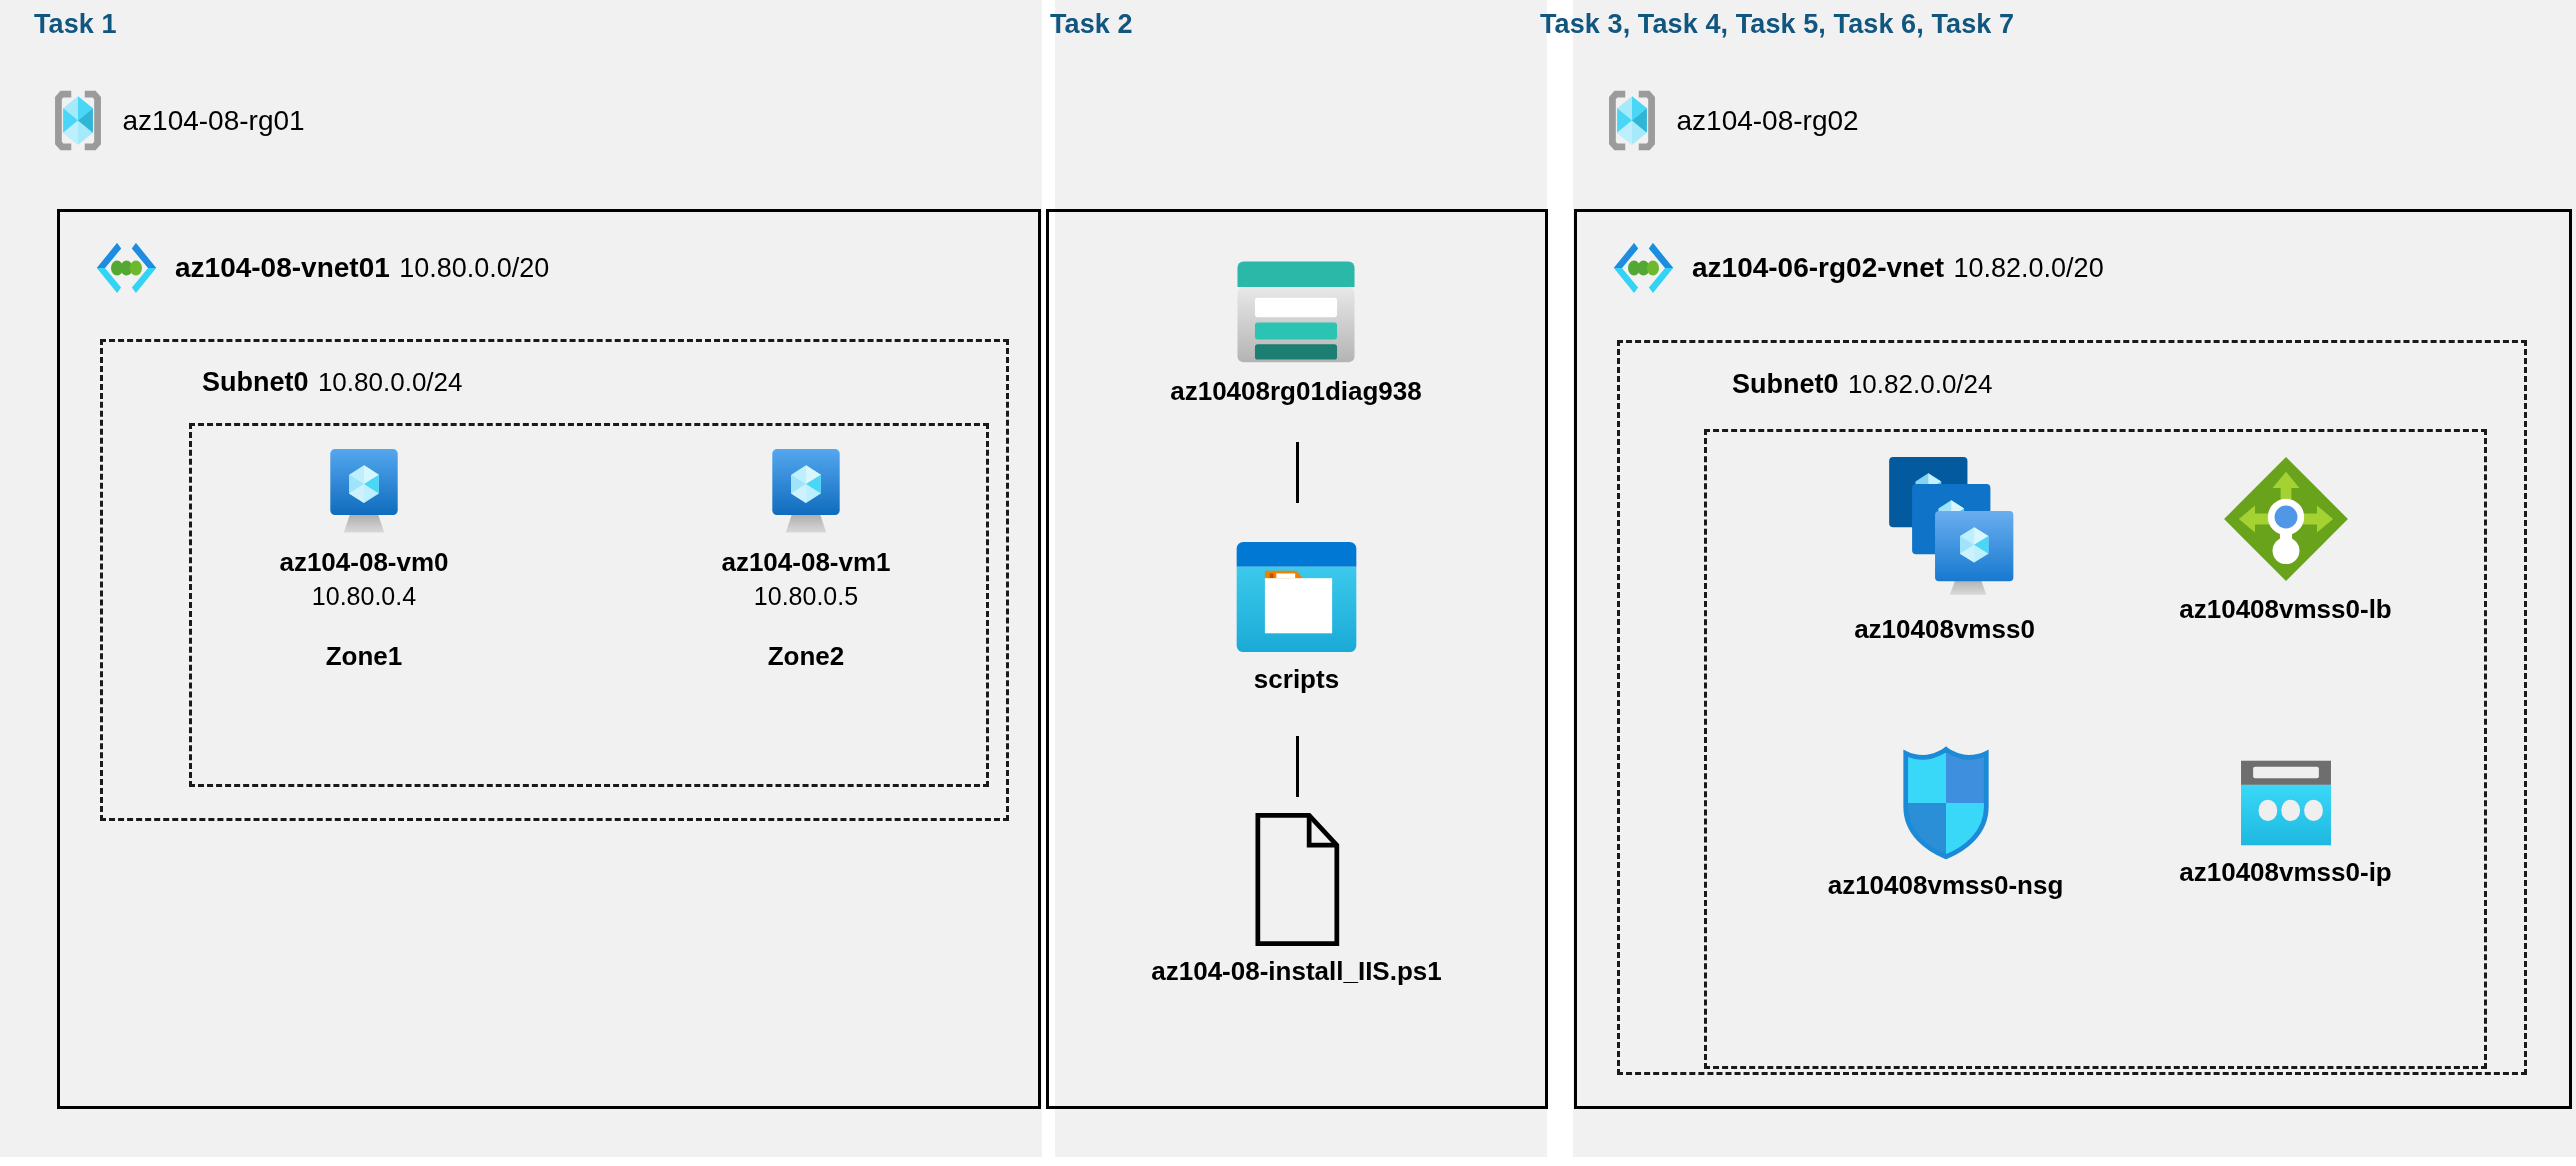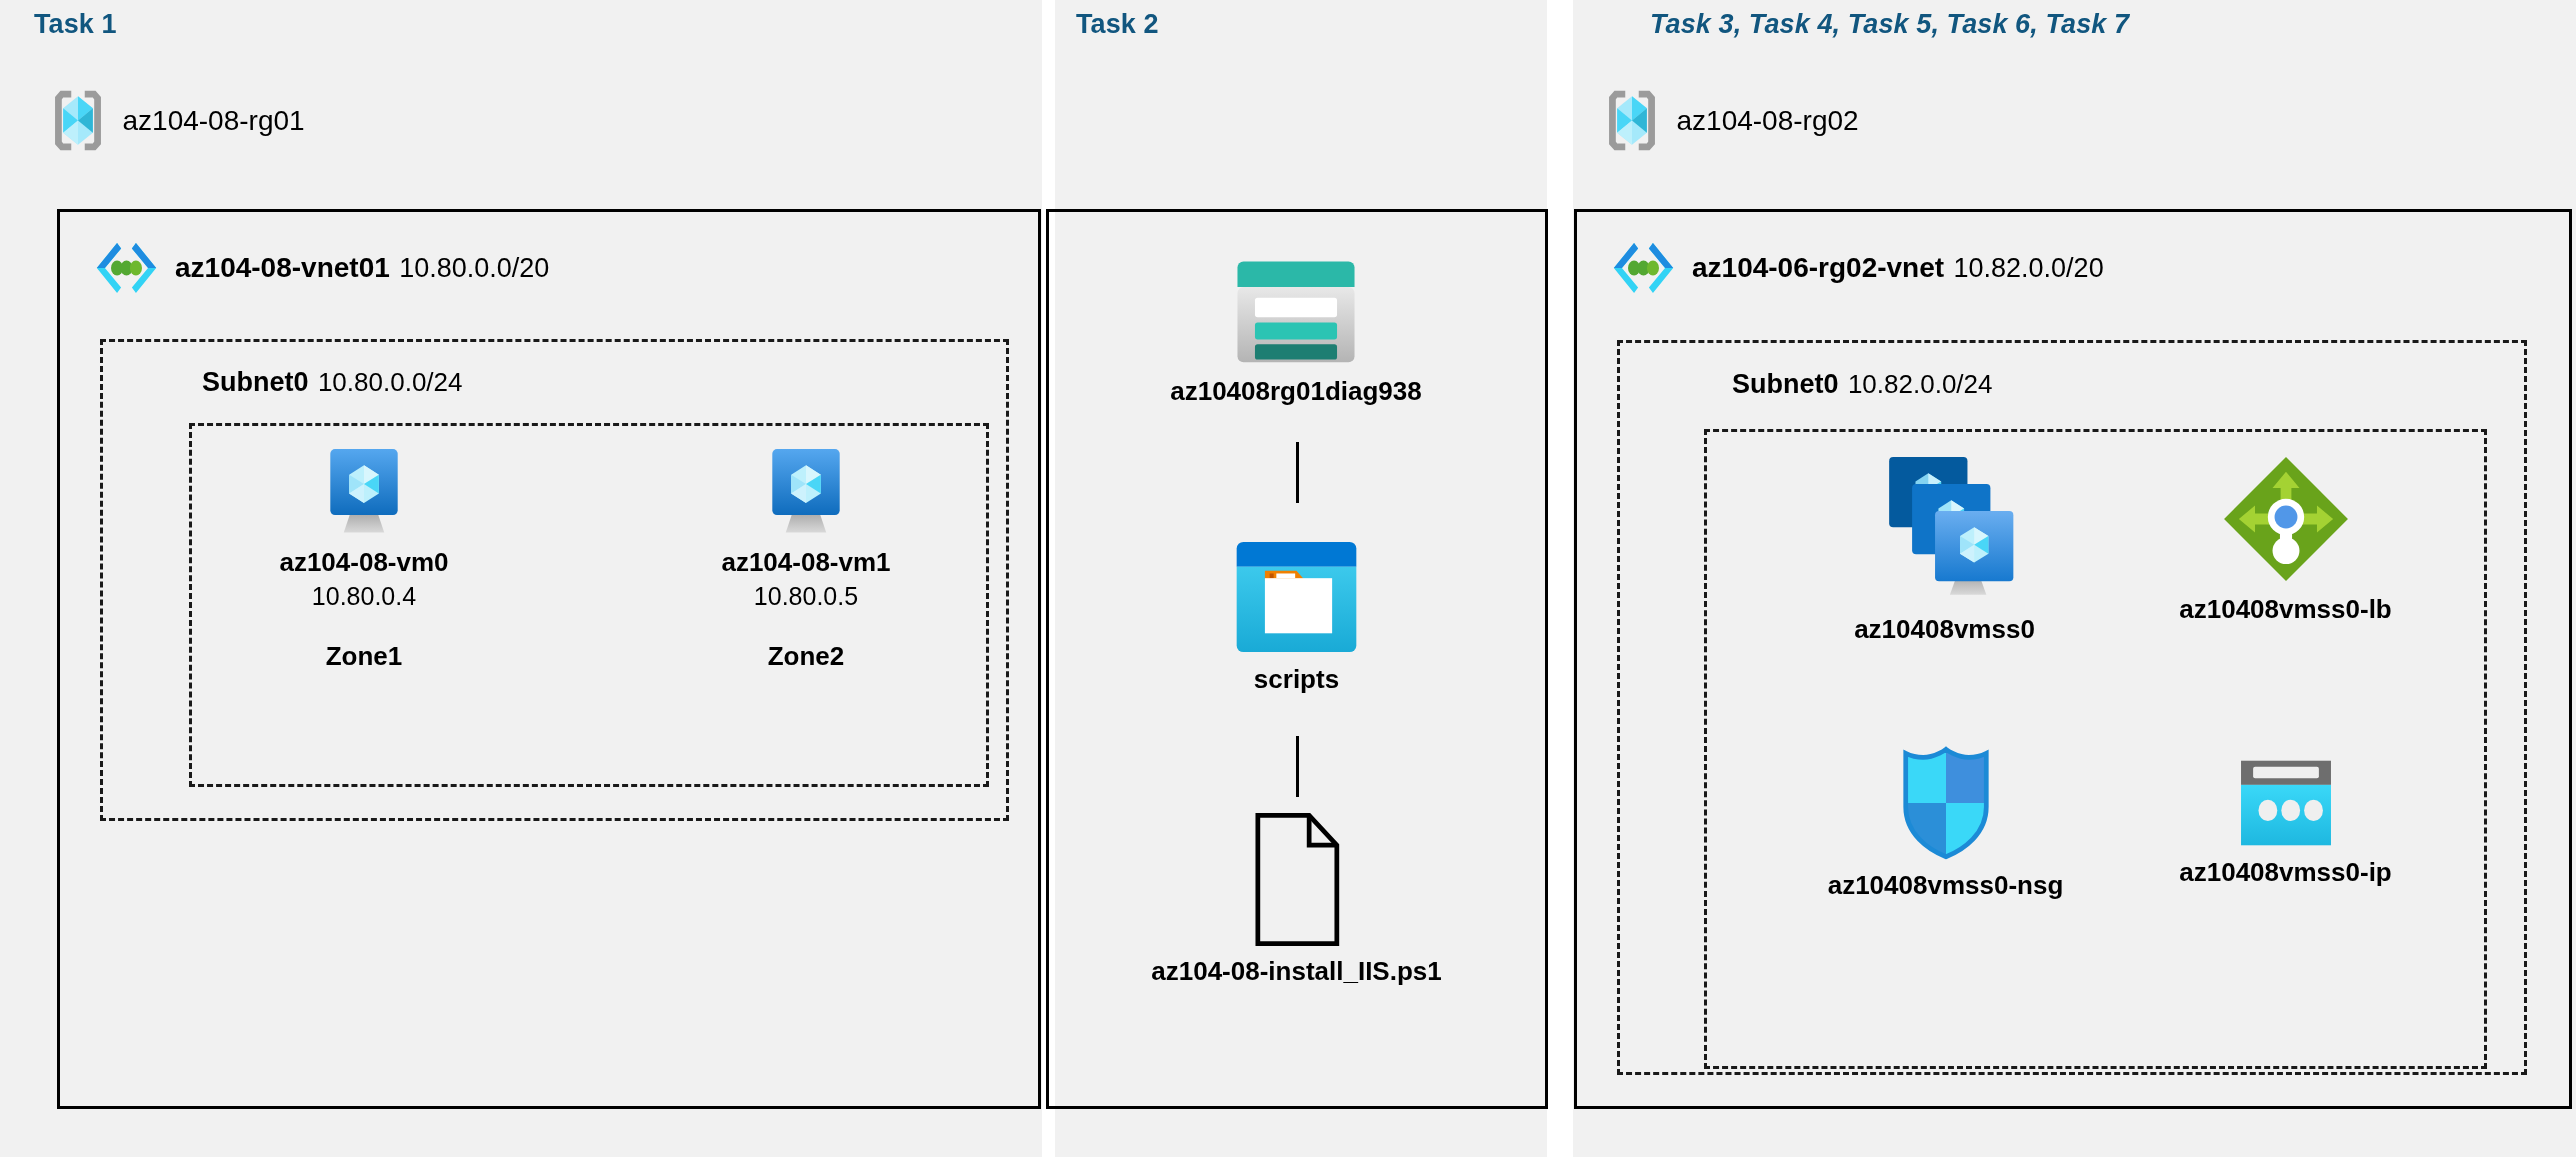--- a/index.html
+++ b/index.html
@@ -31,22 +31,22 @@
   svg{display:block;overflow:visible;}
 </style>
 </head>
 <body>
 
 <div class="panel" style="left:0px;top:0px;width:1042px;height:1157px;"></div>
 <div class="panel" style="left:1055px;top:0px;width:492px;height:1157px;"></div>
 <div class="panel" style="left:1573px;top:0px;width:1003px;height:1157px;"></div>
 
 <div class="task-label" style="left:34px;top:9.4px;">Task 1</div>
-<div class="task-label" style="left:1076px;top:9.4px;">Task 2</div>
-<div class="task-label" style="left:1650px;top:9.4px;font-style:italic;">Task 3, Task 4, Task 5, Task 6, Task 7</div>
+<div class="task-label" style="left:1050px;top:9.4px;">Task 2</div>
+<div class="task-label" style="left:1540px;top:9.4px;">Task 3, Task 4, Task 5, Task 6, Task 7</div>
 
 <div class="rg-row" style="left:51px;top:88px;">
   <span>
     <svg width="54" height="65" viewBox="0 0 80 96">
       <path d="M30 4 L14 4 L6 13 L6 83 L14 92 L30 92 L30 82 L18 82 L16 79 L16 17 L18 14 L30 14 Z" fill="#9b9b9b"></path>
       <path d="M50 4 L66 4 L74 13 L74 83 L66 92 L50 92 L50 82 L62 82 L64 79 L64 17 L62 14 L50 14 Z" fill="#9b9b9b"></path>
       <path d="M40 12 L62 30 L62 66 L40 84 L18 66 L18 30 Z" fill="#a5e9fb"></path>
       <path d="M40 12 L62 30 L40 48 Z" fill="#49d6f7"></path>
       <path d="M40 48 L62 30 L62 66 Z" fill="#2fb6d6"></path>
       <path d="M40 48 L18 30 L18 66 Z" fill="#49d6f7"></path>

